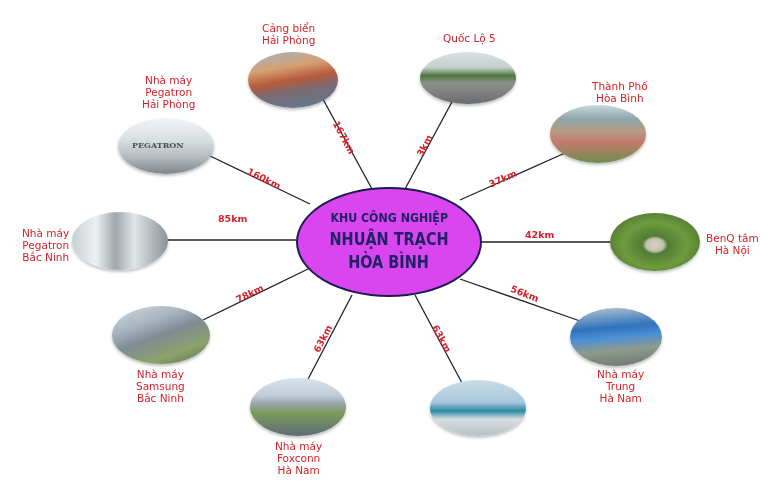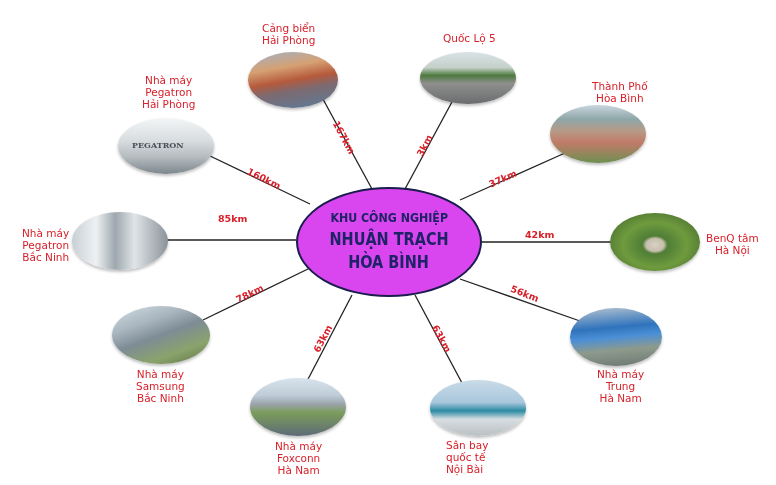--- a/index.html
+++ b/index.html
@@ -94,25 +94,20 @@
        background: linear-gradient(175deg,#b9c6cf 0%,#2f73bd 35%,#4b8fd6 50%,#8e9a8c 70%,#6b7572 100%);"></div>
   <div class="label" style="left:597px; top:368px;">
     <div>Nhà máy</div>
     <div>Trung</div>
     <div>Hà Nam</div>
   </div>
   <div class="dist" style="left:510px; top:288px; transform: rotate(22deg);">56km</div>
 
   <div class="photo" style="left:430px; top:380px; width:96px; height:56px;
        background: linear-gradient(180deg,#c9dbe8 0%,#a9c7dc 40%,#2b8aa3 55%,#d7dde0 70%,#b9c0c4 100%);"></div>
-  <div class="label" style="left:446px; top:439px; text-align:left;">
-    <div>Sân bay</div>
-    <div>quốc tế</div>
-    <div>Nội Bài</div>
-  </div>
   <div class="dist" style="left:427px; top:333px; transform: rotate(62deg);">63km</div>
 
   <div class="photo" style="left:250px; top:378px; width:96px; height:58px;
        background: linear-gradient(180deg,#d7e3ec 0%,#bfcdd8 30%,#9aa3aa 45%,#7a9c5a 60%,#5f6a78 100%);"></div>
   <div class="label" style="left:275px; top:440px;">
     <div>Nhà máy</div>
     <div>Foxconn</div>
     <div>Hà Nam</div>
   </div>
   <div class="dist" style="left:308px; top:333px; transform: rotate(-62deg);">63km</div>

